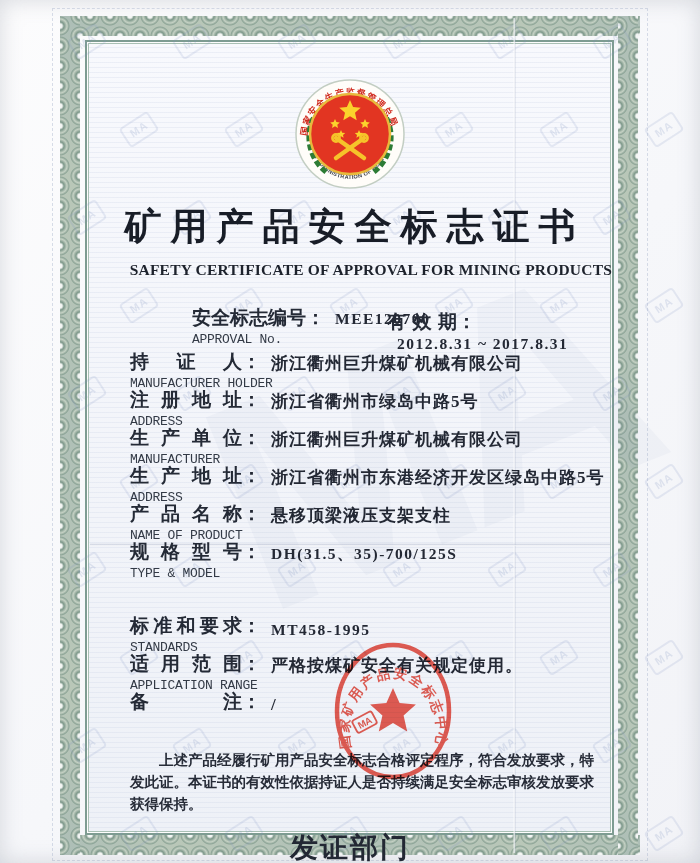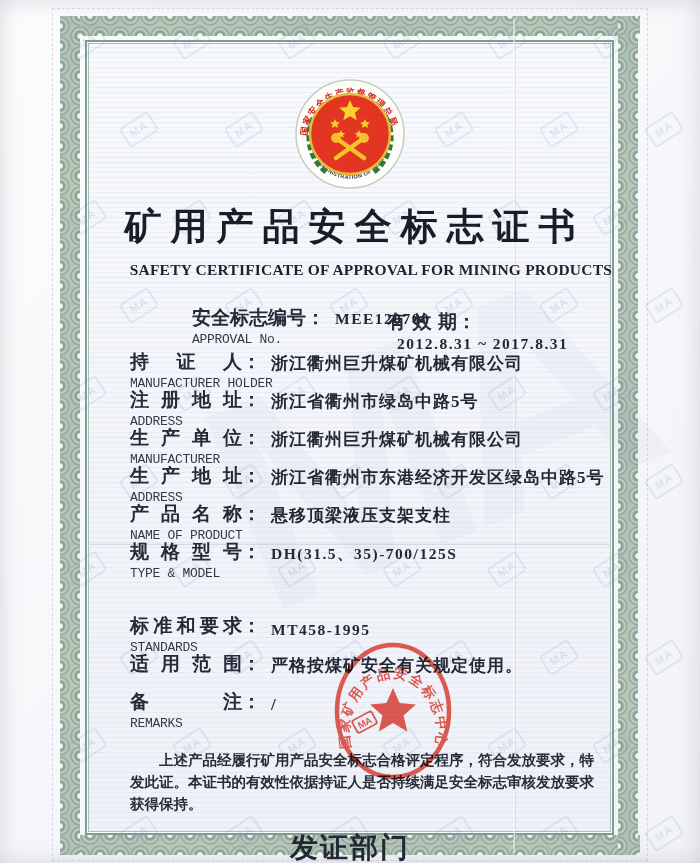--- a/index.html
+++ b/index.html
@@ -221,24 +221,24 @@
       <span class="cn-label">规格型号</span><span class="colon">：</span><span class="value num">DH(31.5、35)-700/125S</span>
       <div class="en-label">TYPE &amp; MODEL</div>
     </div>
 
     <div class="frow sec2">
       <span class="cn-label">标准和要求</span><span class="colon">：</span><span class="value num">MT458-1995</span>
       <div class="en-label">STANDARDS</div>
     </div>
     <div class="frow">
       <span class="cn-label">适用范围</span><span class="colon">：</span><span class="value">严格按煤矿安全有关规定使用。</span>
+      <div class="en-label">APPLICATION RANGE</div>
     </div>
     <div class="frow">
       <span class="cn-label">备注</span><span class="colon">：</span><span class="value">/</span>
-      <div class="en-label">REMARKS</div>
     </div>
 
     <div class="decl">上述产品经履行矿用产品安全标志合格评定程序，符合发放要求，特发此证。本证书的有效性依据持证人是否持续满足安全标志审核发放要求获得保持。</div>
 
     <div class="issued">
       <div class="cn">发证部门</div>
       <div class="en">ISSUED BY</div>
     </div>
 
   </div>

